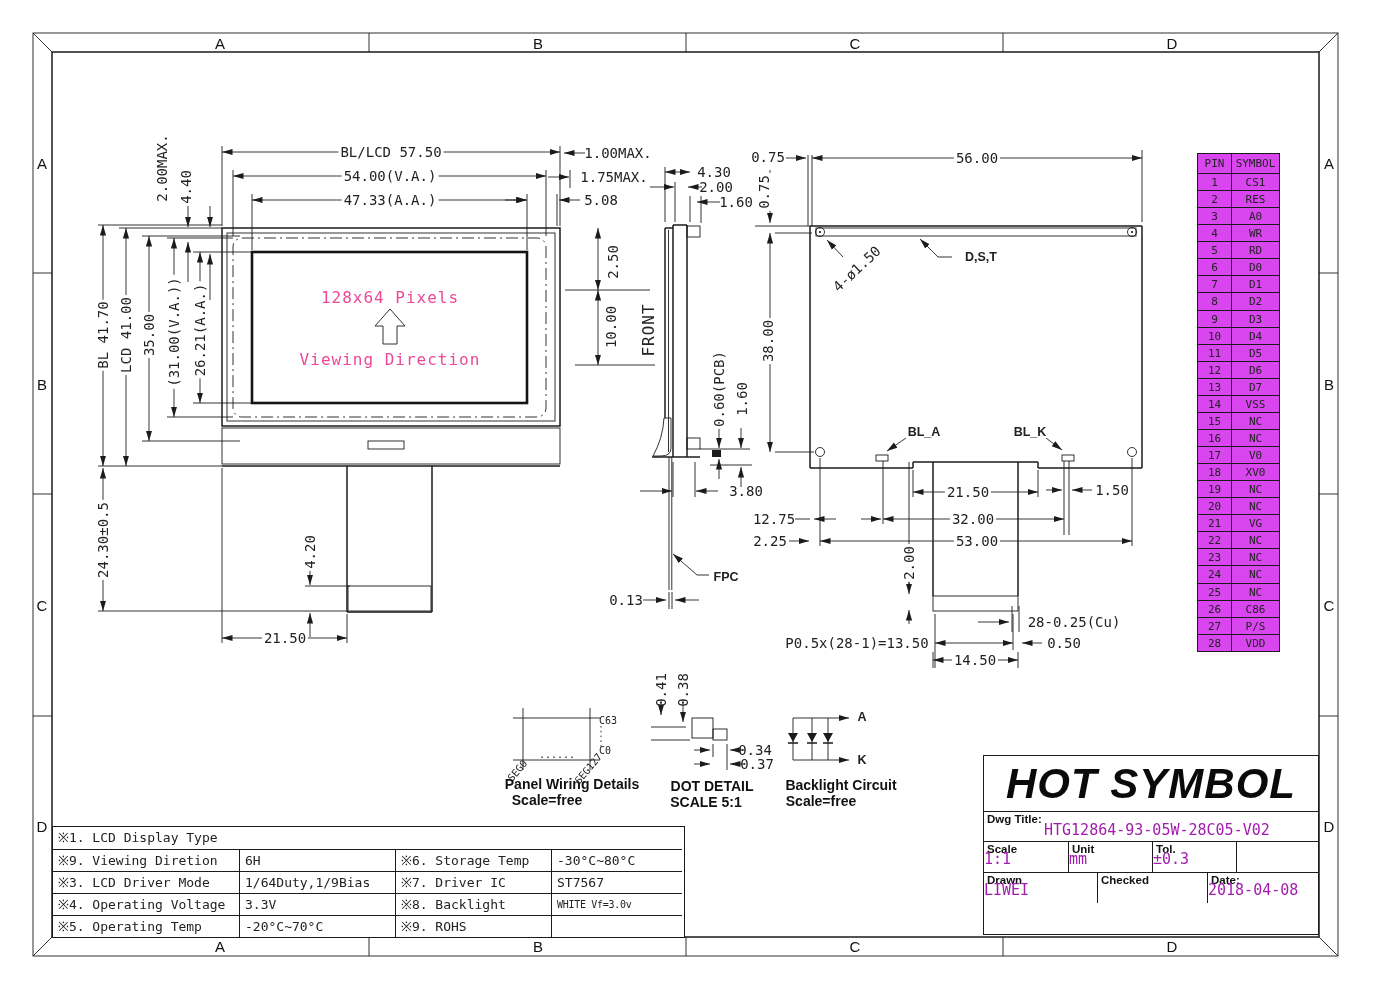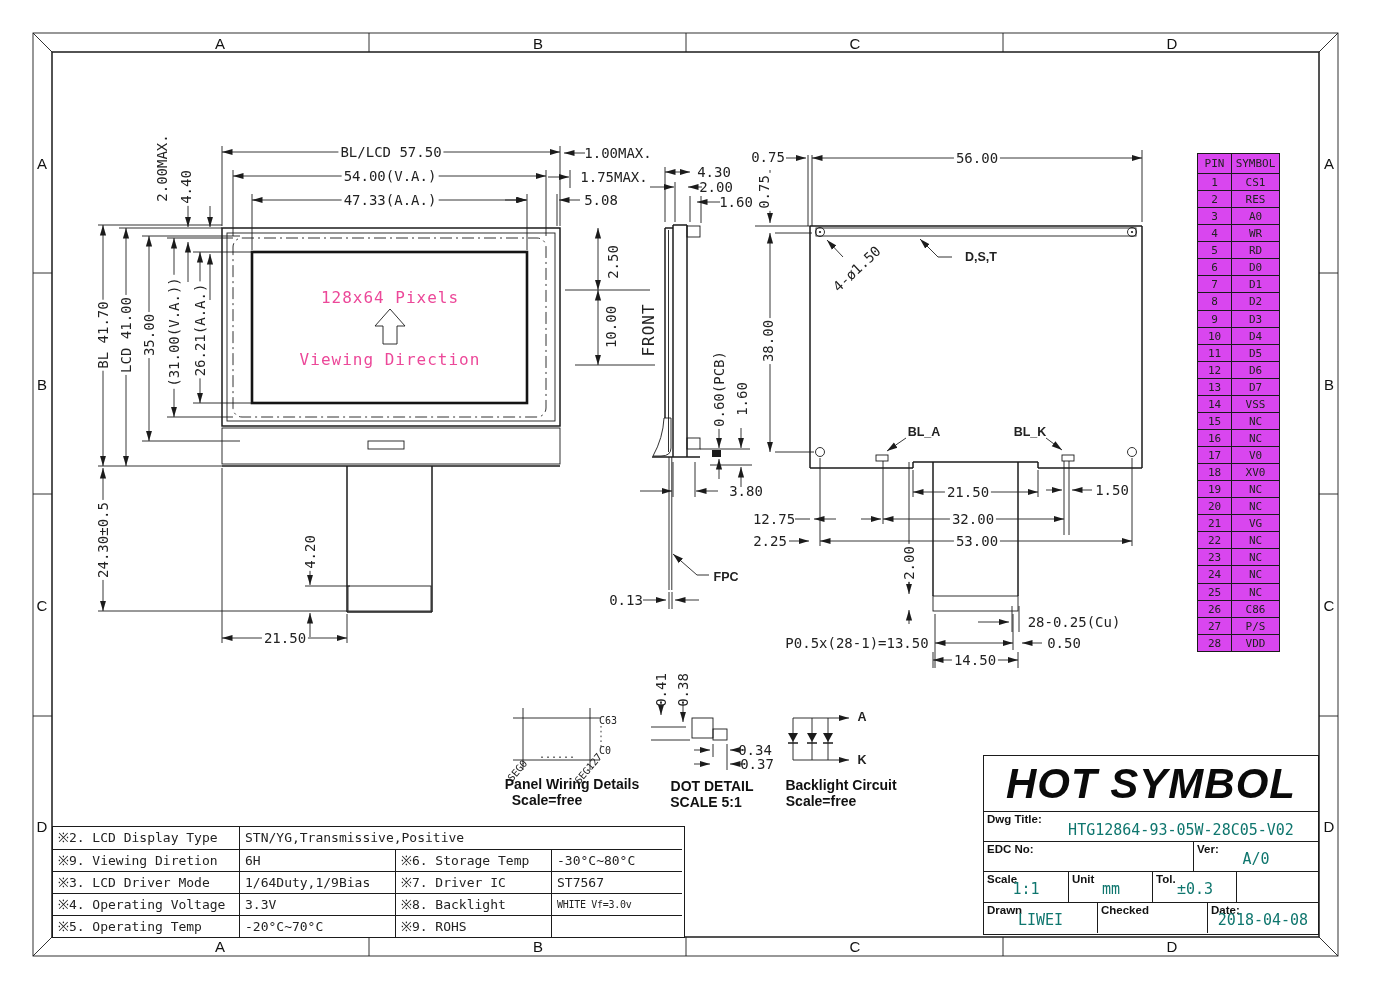--- a/index.html
+++ b/index.html
@@ -44,22 +44,22 @@
   .sp-row > span:first-child{border-left:none;}
   .sp-row:first-child > span{border-top:none;}
   .tiny{font-size:10px;letter-spacing:-0.3px;}
   
   .tblock{position:absolute;z-index:2;left:983px;top:755px;width:336px;height:180px;
           border:1.8px solid #1b1b1b;background:transparent;color:#222;box-sizing:border-box;}
   .tb-company{height:55px;border-bottom:1.6px solid #1b1b1b;display:flex;align-items:center;justify-content:center;
               font:italic 900 42px "Liberation Sans",sans-serif;color:#0a0a0a;letter-spacing:1px;background:#fff;}
   .tb-row{position:relative;border-bottom:1.6px solid #1b1b1b;background:#fff;}
   .tb-lab{position:absolute;left:3px;top:1px;font:bold 11.5px "Liberation Sans",sans-serif;color:#111;}
-  .tb-val{position:absolute;left:0;right:0;top:8px;text-align:center;
-          font:15px "DejaVu Sans Mono",monospace;color:#0f766e;}
+  .tb-val{position:absolute;left:0;right:0;top:8px;text-align:left;
+          font:15px "DejaVu Sans Mono",monospace;color:#a21caf;}
   .cell{position:absolute;top:0;bottom:0;border-left:1.4px solid #1b1b1b;}
 </style>
 </head>
 <body>
 
 <div class="sheet">
 
 <svg width="1400" height="989" viewBox="0 0 1400 989">
 <defs>
   <marker id="ar" orient="auto-start-reverse" markerUnits="userSpaceOnUse" markerWidth="12" markerHeight="8" refX="10.5" refY="4">
@@ -524,22 +524,21 @@
     </div>
         <div class="pt-row">
       <span>28</span>
       <span>VDD</span>
     </div>
       </div>
 </div>
 
 <div class="spec">
   <div class="sp-row span">
-    <span>※2. LCD Display Type</span>
-    <span>STN/YG,Transmissive,Positive</span>
+    <span>※1. LCD Display Type</span>
   </div>
   <div class="sp-row">
     <span>※9. Viewing Diretion</span>
     <span>6H</span>
     <span>※6. Storage Temp</span>
     <span>-30°C~80°C</span>
   </div>
   <div class="sp-row">
     <span>※3. LCD Driver Mode</span>
     <span>1/64Duty,1/9Bias</span>
@@ -558,28 +557,20 @@
     <span>※9. ROHS</span>
     <span></span>
   </div>
 </div>
 
 <div class="tblock">
   <div class="tb-company">HOT SYMBOL</div>
   <div class="tb-row" style="height:29px">
     <span class="tb-lab">Dwg Title:</span>
     <span class="tb-val" style="top:9px;left:60px;right:0">HTG12864-93-05W-28C05-V02</span>
-  </div>
-  <div class="tb-row" style="height:29px">
-    <span class="tb-lab">EDC No:</span>
-    <span class="tb-val" style="left:3px;width:200px"></span>
-    <div class="cell" style="left:209px;right:0">
-      <span class="tb-lab">Ver:</span>
-      <span class="tb-val">A/0</span>
-    </div>
   </div>
   <div class="tb-row" style="height:30px">
     <span class="tb-lab">Scale</span>
     <span class="tb-val" style="left:0;width:84px">1:1</span>
     <div class="cell" style="left:84px;width:84px">
       <span class="tb-lab">Unit</span>
       <span class="tb-val">mm</span>
     </div>
     <div class="cell" style="left:168px;width:84px">
       <span class="tb-lab"></span>

